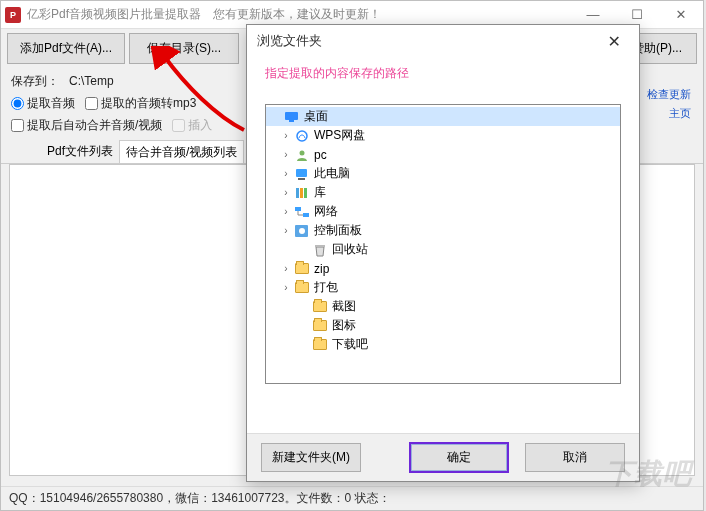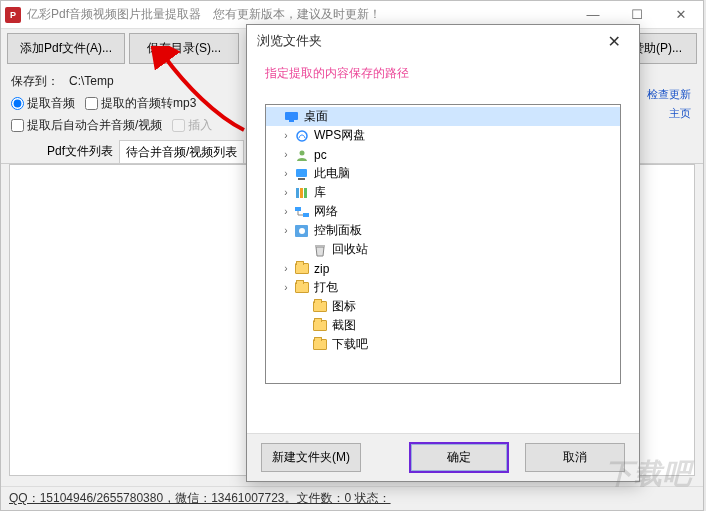--- a/index.html
+++ b/index.html
@@ -18,21 +18,21 @@
   .opt-row { display:flex; align-items:center; gap:10px; height:22px;}
   input[type=checkbox], input[type=radio]{ margin:0 3px 0 0; vertical-align:middle;}
   .opt-label { display:inline-flex; align-items:center; }
   .gray { color:#aaa;align-items:center; }
   .lists-head { display:flex; font-size:12px; padding:0 8px; border-bottom:1px solid #ccc; align-items:flex-end;}
   .tab { padding:3px 6px 2px 6px; border:1px solid #ccc; border-bottom:none; background:#fff; margin-right:2px; }
   .list-head-label { padding:3px 6px;margin-left:32px; }
   .list-body { height:312px; margin:0 8px; background:#fff; border:1px solid #c7c7c7; }
   .side-links { position:absolute; right:12px; top:86px; font-size:11px; text-align:right;}
   .side-links div { color:#1a53c8; margin-bottom:4px; cursor:default;}
-  .statusbar { position:absolute; bottom:0; left:0; right:0; height:24px; background:#f0f0f0; border-top:1px solid #dcdcdc; font-size:12px; color:#333; display:flex; align-items:center; padding:0 8px;text-decoration:underline;}
+  .statusbar { position:absolute; bottom:0; left:0; right:0; height:24px; background:#f0f0f0; border-top:1px solid #dcdcdc; font-size:12px; color:#333; display:flex; align-items:center; padding:0 8px;}
 
   
   .dialog { position:absolute; left:246px; top:24px; width:394px; height:458px; background:#fff; border:1px solid #8a8a8a; box-shadow:0 4px 16px rgba(0,0,0,0.25); display:flex; flex-direction:column;}
   .dlg-title { height:32px; display:flex; align-items:center; padding:0 10px; font-size:13px; color:#333; }
   .dlg-close { margin-left:auto; font-size:16px; color:#333; padding:4px 8px; cursor:default;}
   .dlg-instr { font-size:12px; padding:8px 18px 12px 18px; color:#ec4899;}
   .tree { margin:10px 18px 8px 18px; height:280px; border:1px solid #888; background:#fff; overflow:auto; font-size:12px; padding:2px 0;}
   .node { display:flex; align-items:center; height:19px; padding-left:4px; white-space:nowrap;}
   .node .exp { width:12px; display:inline-block; text-align:center; color:#666; font-size:10px; user-select:none;}
   .node .ic { width:16px; height:14px; margin:0 4px 0 2px; display:inline-flex; align-items:center; justify-content:center;}
@@ -226,28 +226,28 @@
         <span class="ic">
           <span class="folder-ic"></span>
         </span>
         <span>打包</span>
       </div>
       <div class="node lv2">
         <span class="exp"></span>
         <span class="ic">
           <span class="folder-ic"></span>
         </span>
+        <span>截图</span>
+      </div>
+      <div class="node lv2">
+        <span class="exp"></span>
+        <span class="ic">
+          <span class="folder-ic"></span>
+        </span>
         <span>图标</span>
-      </div>
-      <div class="node lv2">
-        <span class="exp"></span>
-        <span class="ic">
-          <span class="folder-ic"></span>
-        </span>
-        <span>截图</span>
       </div>
       <div class="node lv2">
         <span class="exp"></span>
         <span class="ic">
           <span class="folder-ic"></span>
         </span>
         <span>下载吧</span>
       </div>
     </div>
   <div class="dlg-btns">

